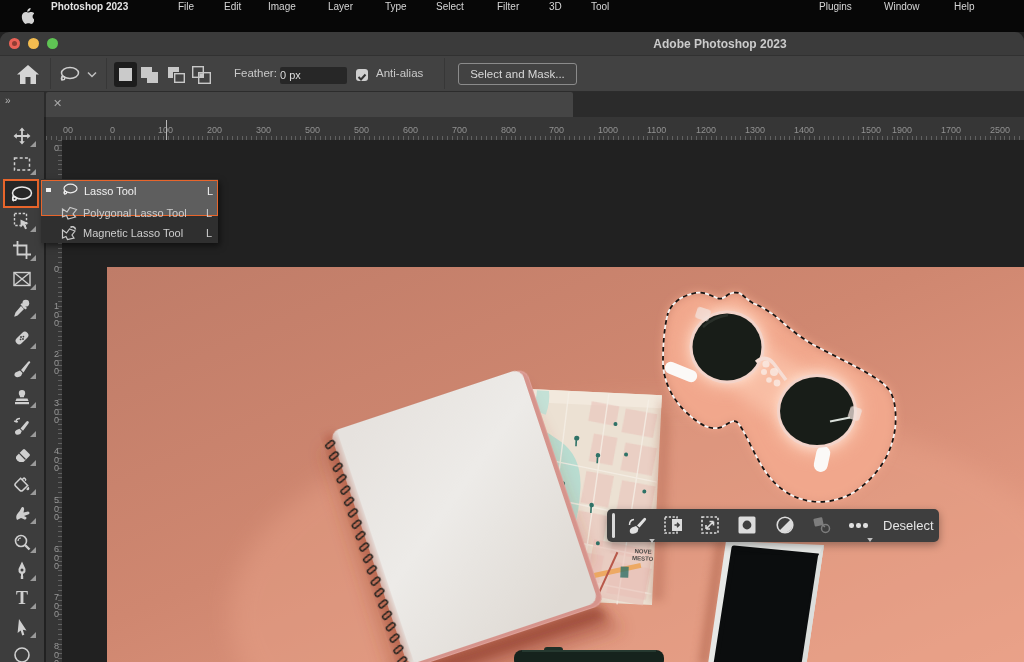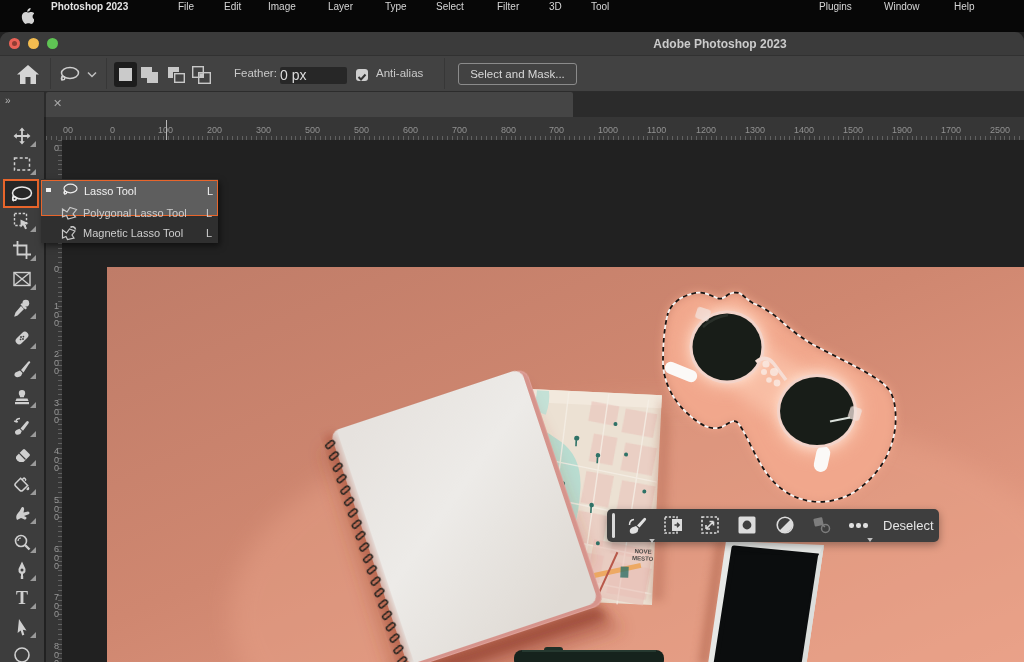--- a/index.html
+++ b/index.html
@@ -15,21 +15,21 @@
   border-radius:9px 9px 0 0; border-bottom:1px solid #313131; }
 .tl { position:absolute; top:38px; width:11px; height:11px; border-radius:50%; }
 #title { position:absolute; top:37px; left:620px; width:200px; text-align:center;
   font-size:12px; font-weight:bold; color:#cbcbcb; }
 
 #optionsbar { position:absolute; left:0; top:56px; width:1024px; height:36px; background:#424242;
   border-bottom:1px solid #2c2c2c; }
 .osep { position:absolute; top:2px; width:1px; height:31px; background:#373737; }
 .olabel { position:absolute; font-size:11.5px; color:#c9c9c9; }
 #featherbox { position:absolute; left:280px; top:11px; width:67px; height:17px; background:#272727;
-  border-radius:2px; color:#dcdcdc; font-size:14px; line-height:17px; padding-left:0; }
+  border-radius:2px; color:#dcdcdc; font-size:11px; line-height:17px; padding-left:0; }
 #aacheck { position:absolute; left:356px; top:13px; width:12px; height:12px; background:#cfcfcf;
   border-radius:3px; }
 #sambtn { position:absolute; left:458px; top:7px; width:119px; height:22px; border:1px solid #8b8b8b;
   border-radius:3px; font-size:11.5px; color:#d8d8d8; text-align:center; line-height:20px; }
 
 #tabrow { position:absolute; left:0; top:92px; width:1024px; height:25px; background:#2b2b2b; }
 #tab { position:absolute; left:46px; top:92px; width:527px; height:25px; background:#454545;
   border-radius:2px 2px 0 0; }
 #tab .x { position:absolute; left:7px; top:5px; font-size:11px; color:#a8a8a8; }
 #tab .t { position:absolute; left:26px; top:5.5px; font-size:12px; font-weight:bold; color:#c9c9c9; white-space:nowrap; letter-spacing:0.55px; }
@@ -156,21 +156,21 @@
   <span class="num" style="left:308px">500</span>
   <span class="num" style="left:357px">600</span>
   <span class="num" style="left:406px">700</span>
   <span class="num" style="left:455px">800</span>
   <span class="num" style="left:503px">700</span>
   <span class="num" style="left:552px">1000</span>
   <span class="num" style="left:601px">1100</span>
   <span class="num" style="left:650px">1200</span>
   <span class="num" style="left:699px">1300</span>
   <span class="num" style="left:748px">1400</span>
-  <span class="num" style="left:797px">1500</span>
+  <span class="num" style="left:815px">1500</span>
   <span class="num" style="left:846px">1900</span>
   <span class="num" style="left:895px">1700</span>
   <span class="num" style="left:944px">2500</span>
   <div class="abs" style="left:119.5px;top:3px;width:1px;height:20px;background:#b8b8b8"></div>
 </div>
 <div id="vruler">
   <div id="vticks"></div>
   <span class="num" style="top:4px">0</span>
   <span class="num" style="top:125px">0</span>
   <span class="num" style="top:162px">1<br>0<br>0</span>

